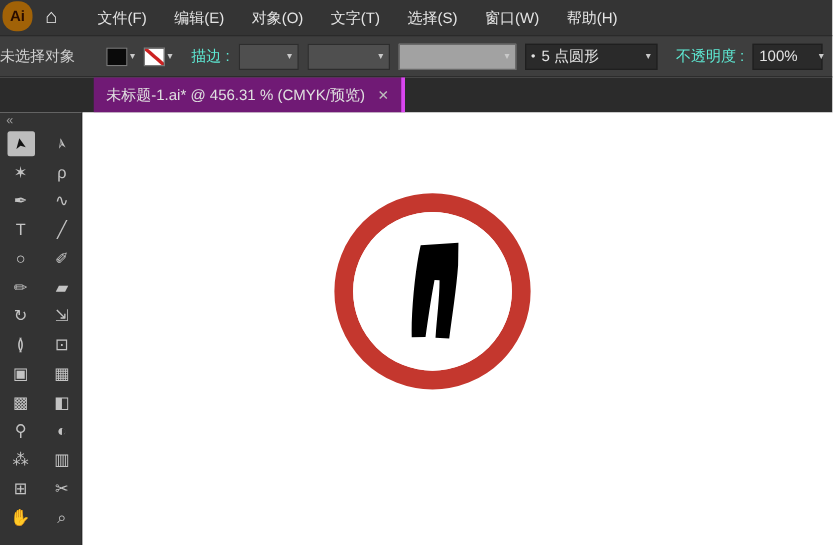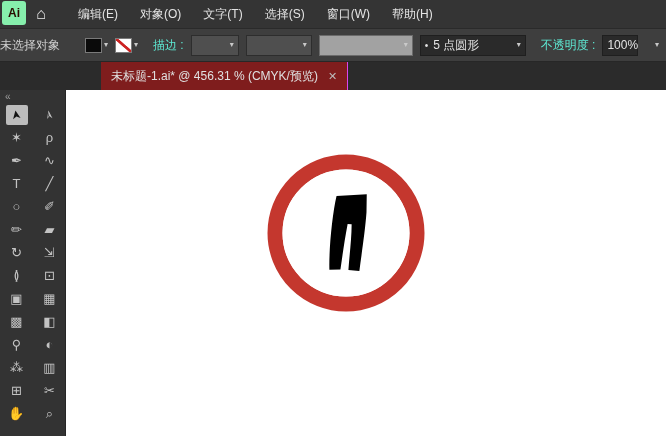--- a/index.html
+++ b/index.html
@@ -8,22 +8,22 @@
     width:666px; height:436px; overflow:hidden;
     background:#ffffff;
     font-family:"Liberation Sans","DejaVu Sans",sans-serif;
     font-size:12px; color:#d8d8d8;
     -webkit-font-smoothing:antialiased;
   }
 
   
   .menubar { height:28px; background:#343434; display:flex; align-items:center; }
   .ai-logo {
-    width:24px; height:24px; margin:0 1px 2px 2px; border-radius:3px;
-    background:#86efac; color:#2a0c00; font-weight:bold; font-size:12px;
+    width:24px; height:24px; margin:0 1px 2px 2px; border-radius:11px;
+    background:#a16207; color:#2a0c00; font-weight:bold; font-size:12px;
     display:flex; align-items:center; justify-content:center;
   }
   .home-btn { width:28px; height:28px; display:flex; align-items:center; justify-content:center;
     color:#e8e8e8; font-size:16px; }
   .menu-items { display:flex; margin-left:12px; }
   .menu-item { padding:0 11px; height:28px; line-height:28px; color:#e4e4e4; cursor:default; }
 
   
   .controlbar {
     height:34px; background:#3e3e3e; border-top:1px solid #2a2a2a; border-bottom:1px solid #272727;
@@ -39,30 +39,30 @@
   .caret { font-size:8px; color:#c9c9c9; line-height:1; }
   .dd {
     height:21px; background:#4f4f4f; border:1px solid #2d2d2d;
     display:flex; align-items:center; justify-content:space-between; padding:0 4px; gap:4px;
   }
   .dd.small { width:48px; }
   .dd.medium { width:66px; }
   .dd.light { width:94px; background:#a2a2a2; border-color:#6b6b6b; }
   .dd.dark { background:#2a2a2a; border-color:#1f1f1f; }
   .dd.brush { width:106px; color:#e3e3e3; }
-  .dd.opacity { width:36px; color:#e3e3e3;gap:17px; }
+  .dd.opacity { width:56px; color:#e3e3e3;gap:17px; }
   .label { color:#5eead4; white-space:nowrap;margin-left:8px; }
   .bullet { font-size:10px; color:#e3e3e3; }
   .dd .inner { display:flex; align-items:center; gap:5px; }
 
   
   .tabbar { height:28px; background:#2b2b2b; display:flex; align-items:stretch; padding-left:75px; }
   .tab {
-    background:#7f1d1d; color:#e0e0e0; display:flex; align-items:center; gap:10px;
-    padding:0 10px; border-right:1px solid #d946ef; font-size:12px;margin-left:26px;
+    background:#701a75; color:#e0e0e0; display:flex; align-items:center; gap:10px;
+    padding:0 10px; border-right:3px solid #d946ef; font-size:12px;
   }
   .tab-close { color:#bcbcbc; font-size:11px; cursor:default; }
 
   
   .main { display:flex; height:346px; }
   .toolbar { width:66px; background:#333333; border-right:1px solid #262626; display:flex; flex-direction:column; }
   .collapse-row { height:13px; color:#9d9d9d; font-size:10px; padding:1px 0 0 5px; line-height:12px; }
   .tools { display:grid; grid-template-columns:33px 33px; }
   .tool { height:23px; display:flex; align-items:center; justify-content:center; }
   .tg {
@@ -75,20 +75,21 @@
   .canvas { flex:1; background:#ffffff; position:relative; }
   .artwork { position:absolute; left:200px; top:63px; width:160px; height:160px; }
 </style>
 </head>
 <body>
 
 <div class="menubar">
   <div class="ai-logo">Ai</div>
   <div class="home-btn">⌂</div>
   <div class="menu-items">
+    <div class="menu-item">文件(F)</div>
     <div class="menu-item">编辑(E)</div>
     <div class="menu-item">对象(O)</div>
     <div class="menu-item">文字(T)</div>
     <div class="menu-item">选择(S)</div>
     <div class="menu-item">窗口(W)</div>
     <div class="menu-item">帮助(H)</div>
   </div>
 </div>
 
 <div class="controlbar">

